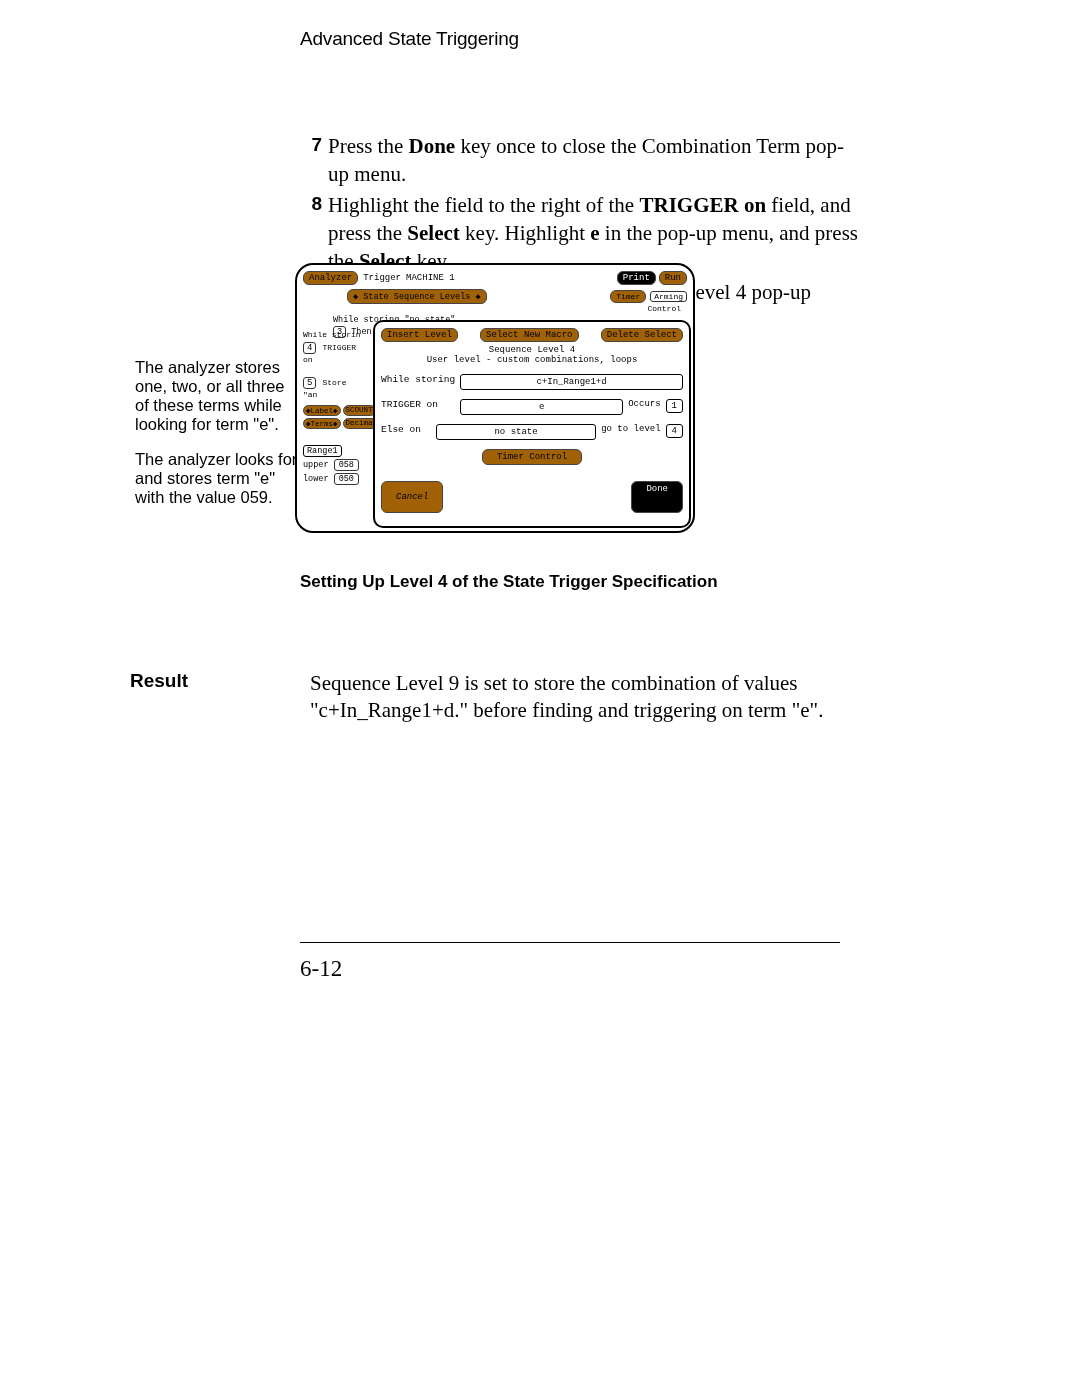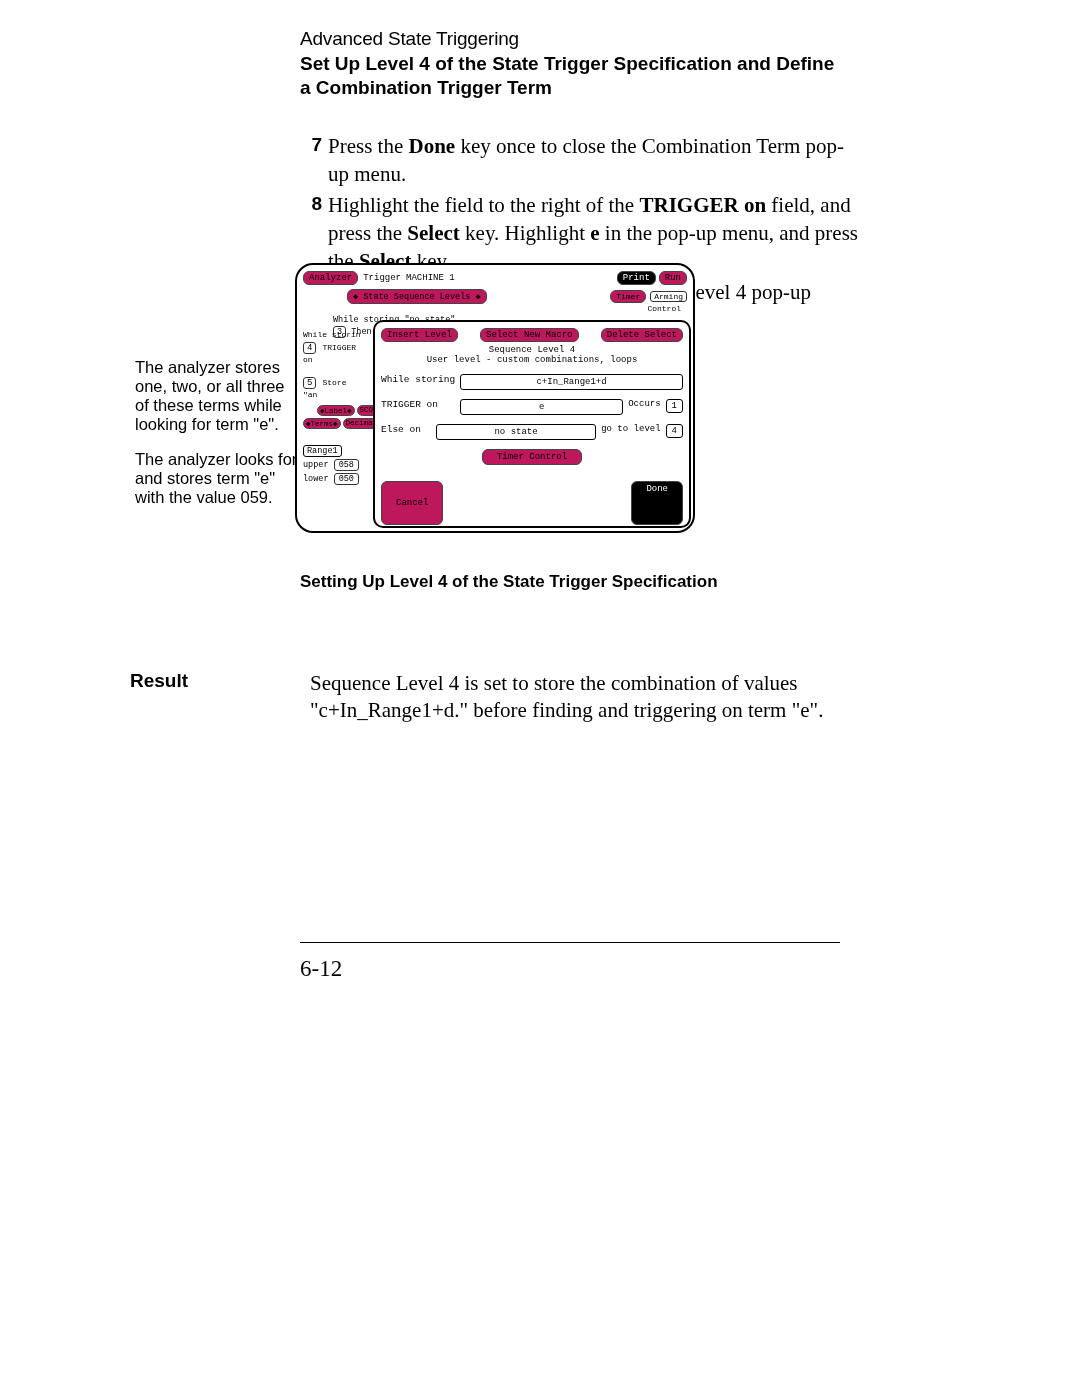--- a/index.html
+++ b/index.html
@@ -55,21 +55,21 @@
       font-family: 'Courier New', Courier, monospace;
       font-size: 10px;
       padding: 6px;
     }
     .mock .btn {
       display: inline-block;
       border: 1px solid #444;
       border-radius: 6px;
       padding: 1px 5px;
       font-size: 9px;
-      background: #be185d;
+      background: #a16207;
       white-space: nowrap;
     }
     .mock .btn.dark { background: #000; color: #fff; }
     .mock-toprow { display: flex; gap: 3px; align-items: center; }
     .mock-line { font-size: 9px; margin: 2px 0 0 10px; }
     .mock-leftcol {
       position: absolute;
       left: 6px; top: 65px; width: 62px;
       display: flex; flex-direction: column; gap: 3px; font-family: Liberation Mono, monospace;
     }
@@ -128,21 +128,20 @@
       content:''; position:absolute; left:-6px; top:30px; width:110px; height:200px;
       background: radial-gradient(ellipse at center, rgba(0,0,0,0.12), transparent 70%);
       z-index:-1;
     }
   </style>
 </head>
 <body>
 
 <div class="page-header">
   <div class="header-kicker">Advanced State Triggering</div>
-  <div class="header-title">Set Up Level 4 of the State Trigger Specification and Define a Combination Trigger Term</div>
 </div>
 
 <div class="steps">
   <div class="step-row">
     <div class="step-num">7</div>
     <div class="step-text">
       <span>Press the </span><b>Done</b><span> key once to close the Combination Term pop-up menu.</span>
     </div>
   </div>
   <div class="step-row">
@@ -185,21 +184,21 @@
 
     <div class="mock-leftcol">
       <div class="tiny">While storin</div>
       <div><span class="numbox">4</span> <span class="tiny">TRIGGER on</span></div>
       <div style="height:6px;"></div>
       <div><span class="numbox">5</span> <span class="tiny">Store "an</span></div>
     </div>
 
     <div class="mock-row2">
       <div style="display:flex;gap:2px;">
-        <span class="btn" style="font-size:7.5px;padding:0 2px;margin-left:14px;">◆<span>Label</span>◆</span>
+        <span class="btn" style="font-size:7.5px;padding:0 2px;">◆<span>Label</span>◆</span>
         <span class="btn" style="font-size:7.5px;padding:0 2px;">SCOUNT</span>
       </div>
       <div style="display:flex;gap:2px;">
         <span class="btn" style="font-size:7.5px;padding:0 2px;">◆<span>Terms</span>◆</span>
         <span class="btn" style="font-size:7.5px;padding:0 2px;">Decimal</span>
       </div>
     </div>
 
     <div class="mock-rangebox">
       <div style="border:1px solid #000;border-radius:3px;padding:0 3px;display:inline-block;">Range1</div>
@@ -229,28 +228,28 @@
       <div class="field-row">
         <span class="lbl" style="min-width:50px;">Else on</span>
         <span class="fld">no state</span>
         <span style="font-size:9px;">go to level</span>
         <span class="sm">4</span>
       </div>
       <div class="field-row" style="justify-content:center;">
         <span class="btn" style="padding:2px 14px;">Timer Control</span>
       </div>
       <div class="popup-bottom">
-        <span class="btn" style="padding:16px 14px;">Cancel</span>
+        <span class="btn" style="padding:10px 14px;font-style:italic;">Cancel</span>
         <span class="btn dark" style="padding:2px 14px;">Done</span>
       </div>
     </div>
   </div>
 </div>
 
 <div class="figure-caption">Setting Up Level 4 of the State Trigger Specification</div>
 
 <div class="result-block">
   <div class="result-label">Result</div>
-  <div class="result-text">Sequence Level 4 is set to store the combination of values "c+In_Range1+d." before finding and triggering on term "e".</div>
+  <div class="result-text">Sequence Level 9 is set to store the combination of values "c+In_Range1+d." before finding and triggering on term "e".</div>
 </div>
 
 <div class="footer-rule"></div>
 <div class="page-num">6-12</div>
 
 </body></html>

